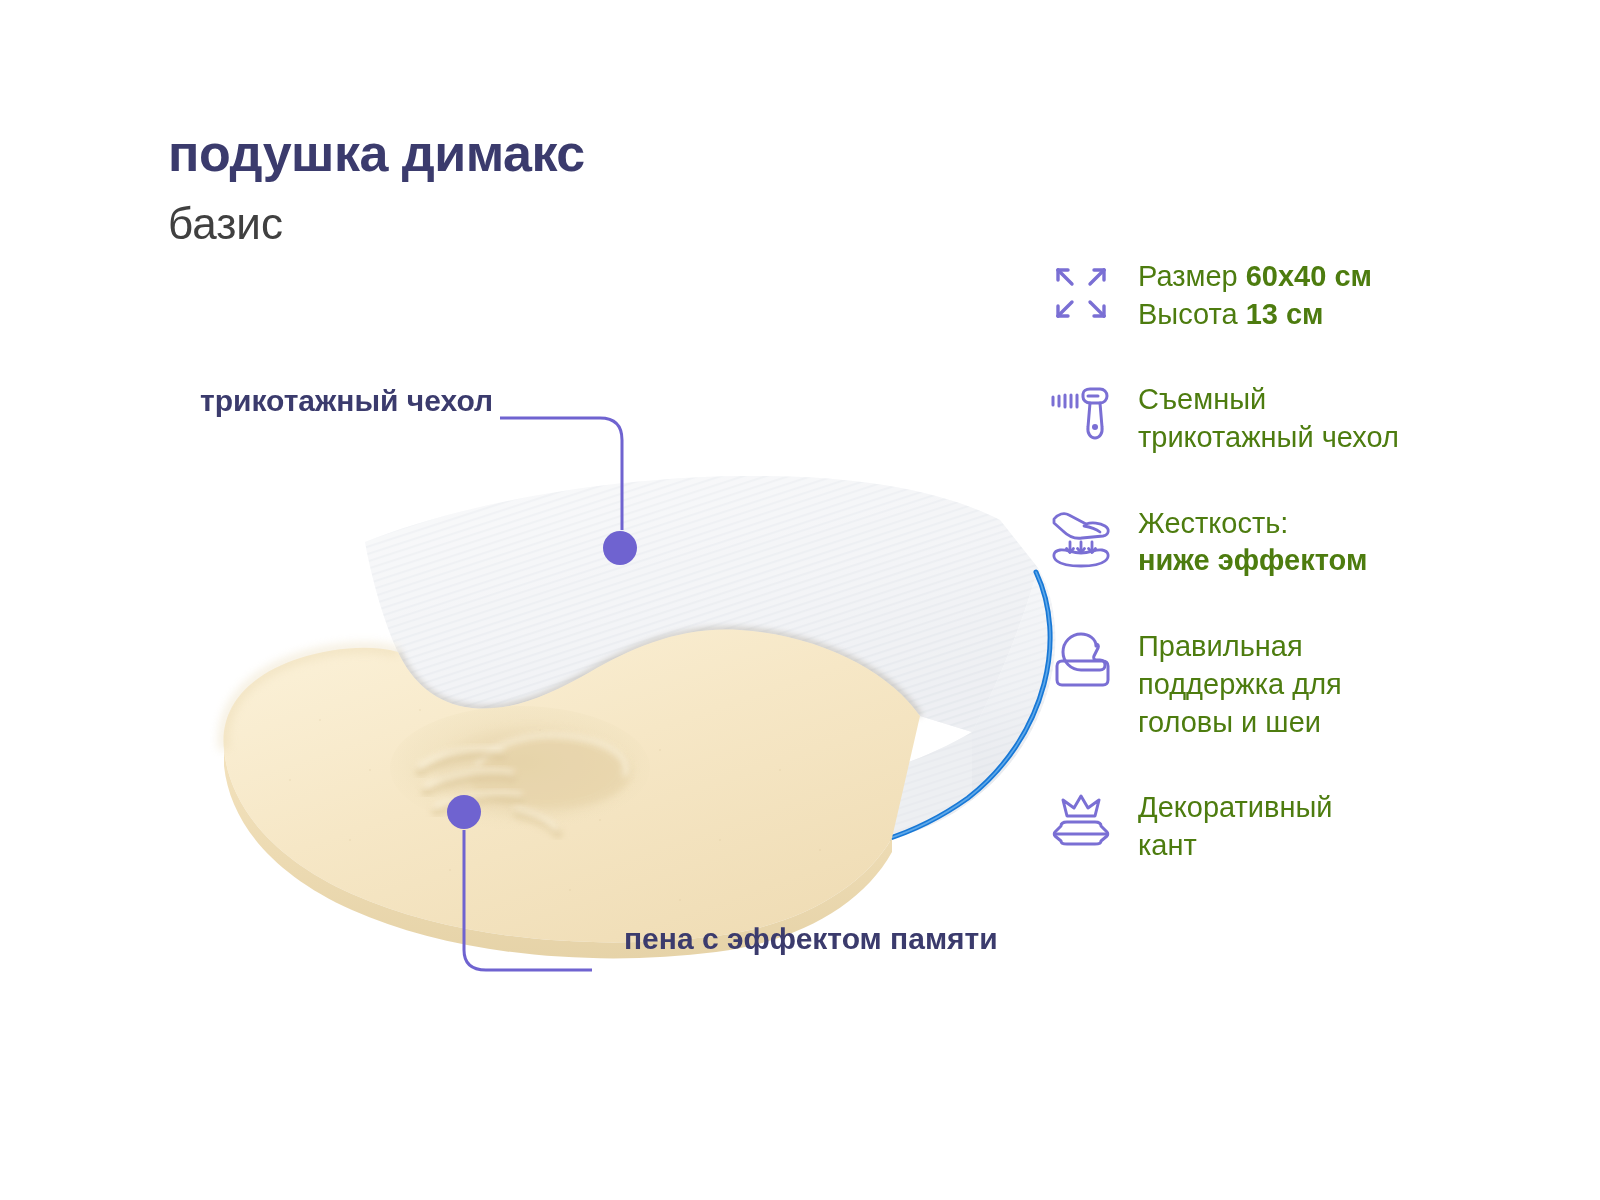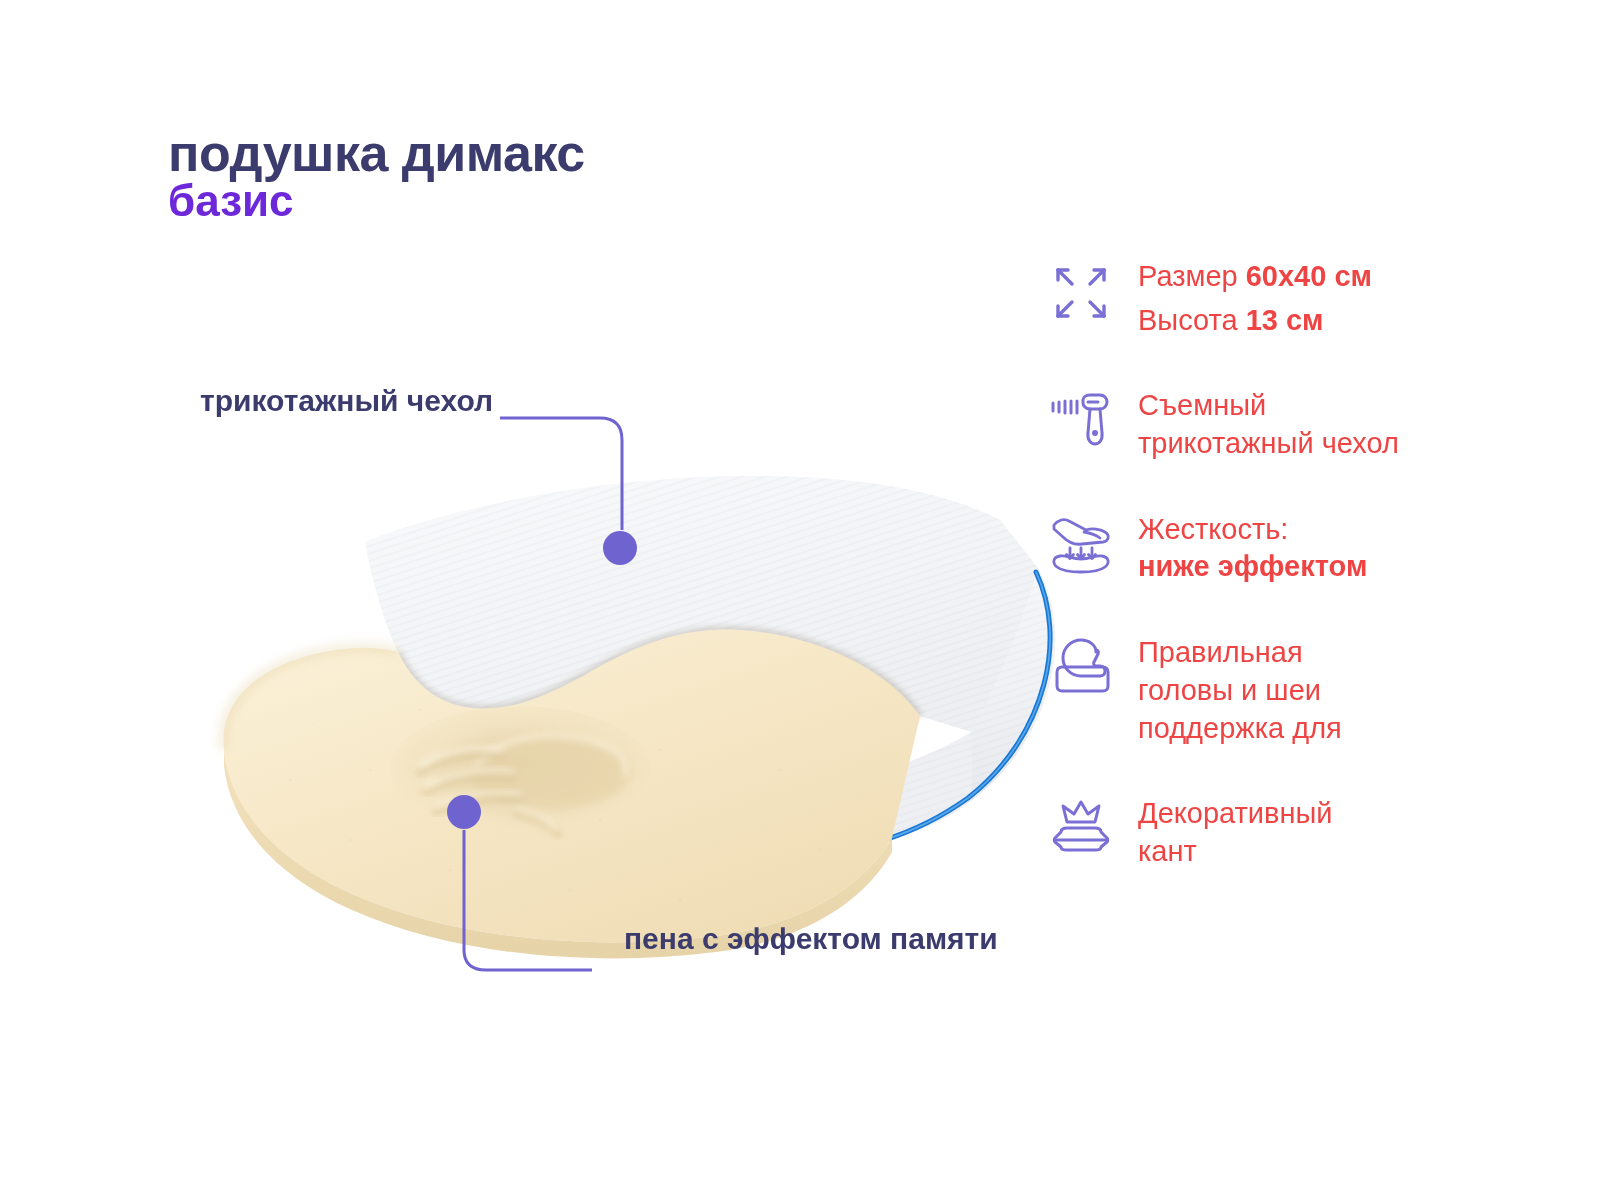--- a/index.html
+++ b/index.html
@@ -29,25 +29,25 @@
   }
   .title-main {
     font-size: 52px;
     font-weight: bold;
     line-height: 0.98;
     letter-spacing: -0.5px;
     color: #3b3b6d;
     white-space: nowrap;
   }
   .title-sub {
-    margin-top: 0;
+    margin-top: 23px;
     font-size: 44px;
-    font-weight: bold;
+    font-weight: normal;
     line-height: 1;
-    color: #6d28d9;
+    color: #404040;
   }
 
   
   .pillow-stage {
     position: absolute;
     left: 120px;
     top: 420px;
     width: 960px;
     height: 560px;
   }
@@ -88,31 +88,31 @@
     flex: 0 0 70px;
     width: 70px;
     height: 70px;
     margin-right: 22px;
     display: flex;
     align-items: center;
     justify-content: center;
   }
   .feature-icon svg { display: block; overflow: visible; }
   .feature-text {
-    color: #ef4444;
+    color: #4d7c0f;
     font-size: 29px;
     line-height: 1.3;
     padding-top: 4px;
   }
   .feature-text b { font-weight: bold; }
   .feature-text .reg { font-weight: normal; }
 
   .feature-dims .feature-text { padding-top: 0; }
   .feature-dims .dim-row { white-space: nowrap; }
-  .feature-dims .dim-row + .dim-row { margin-top: 6px; }
+  .feature-dims .dim-row + .dim-row { }
 </style>
 </head>
 <body>
 
 <div class="page">
 
   <div class="title-block">
     <div class="title-main">подушка димакс</div>
     <div class="title-sub">базис</div>
   </div>
@@ -397,22 +397,22 @@
                      L 46 30 C 44 30 43 28 44 26 L 48 18
                      C 49 16 48 14 46 14 Z"></path>
 
             <path d="M 7 36 C 7 33 9 31 12 31 L 53 31 C 56 31 58 33 58 36
                      L 58 50 C 58 53 56 55 53 55 L 12 55 C 9 55 7 53 7 50 Z"></path>
           </g>
         </svg>
       </div>
       <div class="feature-text">
         <div>Правильная</div>
+        <div>поддержка для</div>
         <div>головы и шеи</div>
-        <div>поддержка для</div>
       </div>
     </div>
 
     <div class="feature">
       <div class="feature-icon">
         <svg width="66" height="56" viewBox="0 0 66 56">
           <g fill="none" stroke="#7a6fd4" stroke-width="3" stroke-linecap="round" stroke-linejoin="round">
 
             <path d="M 19 24 L 15 8 L 26 16 L 33 4 L 40 16 L 51 8 L 47 24 Z"></path>
 

